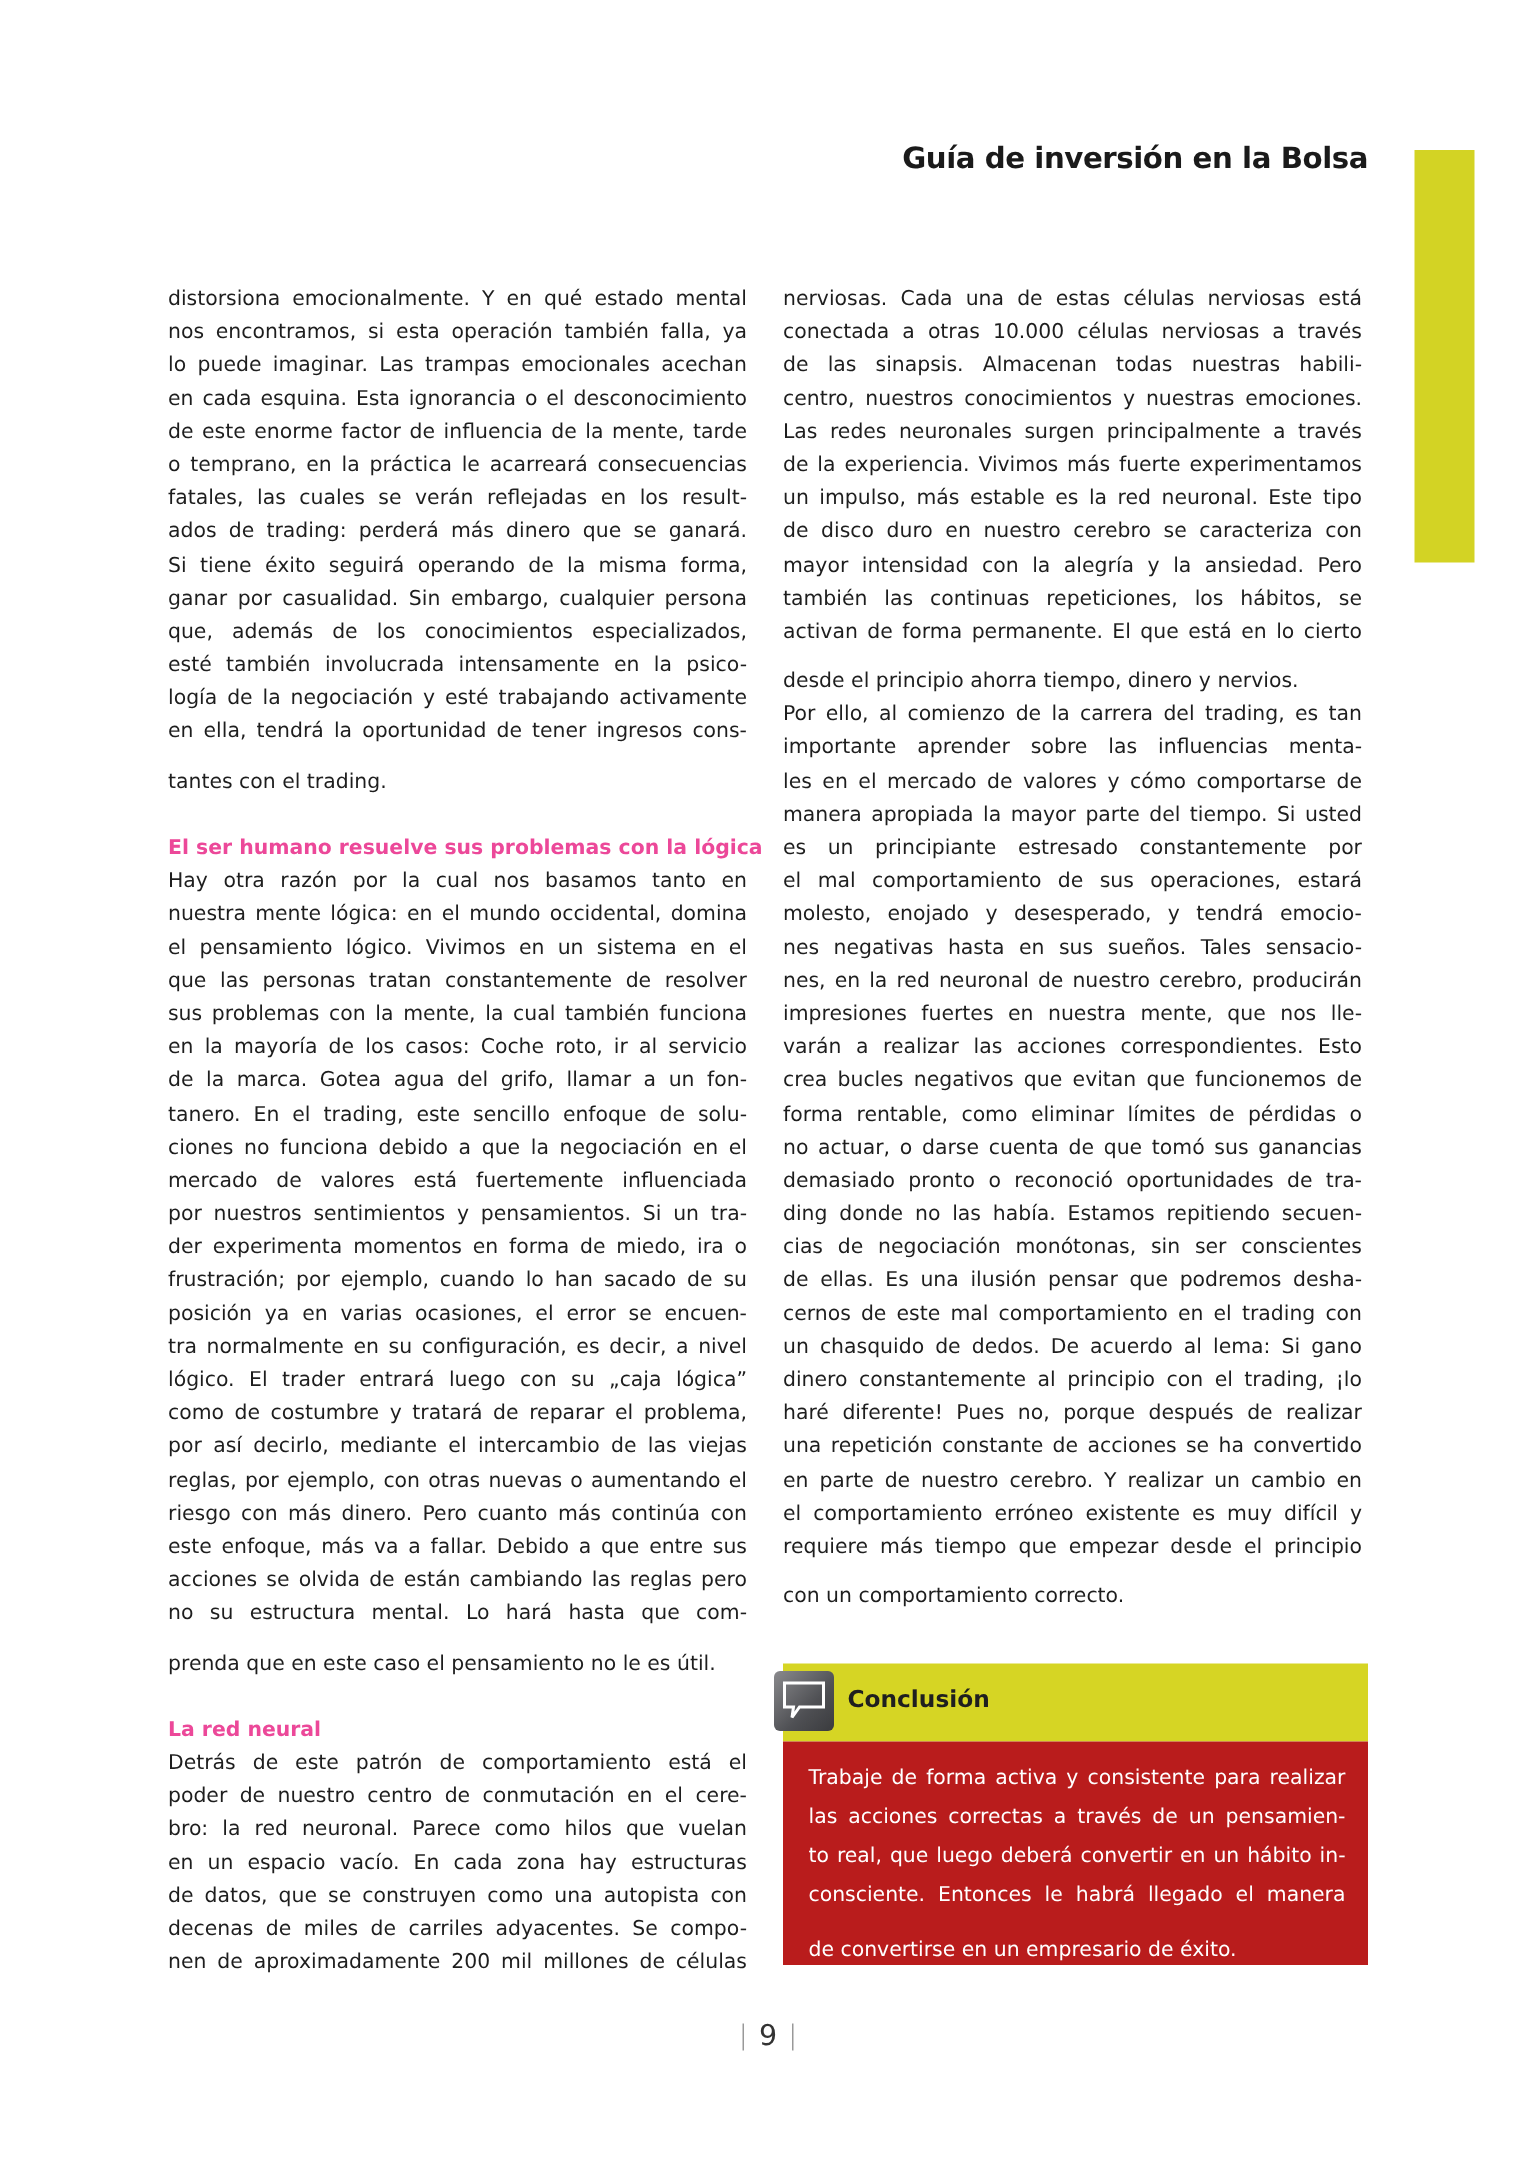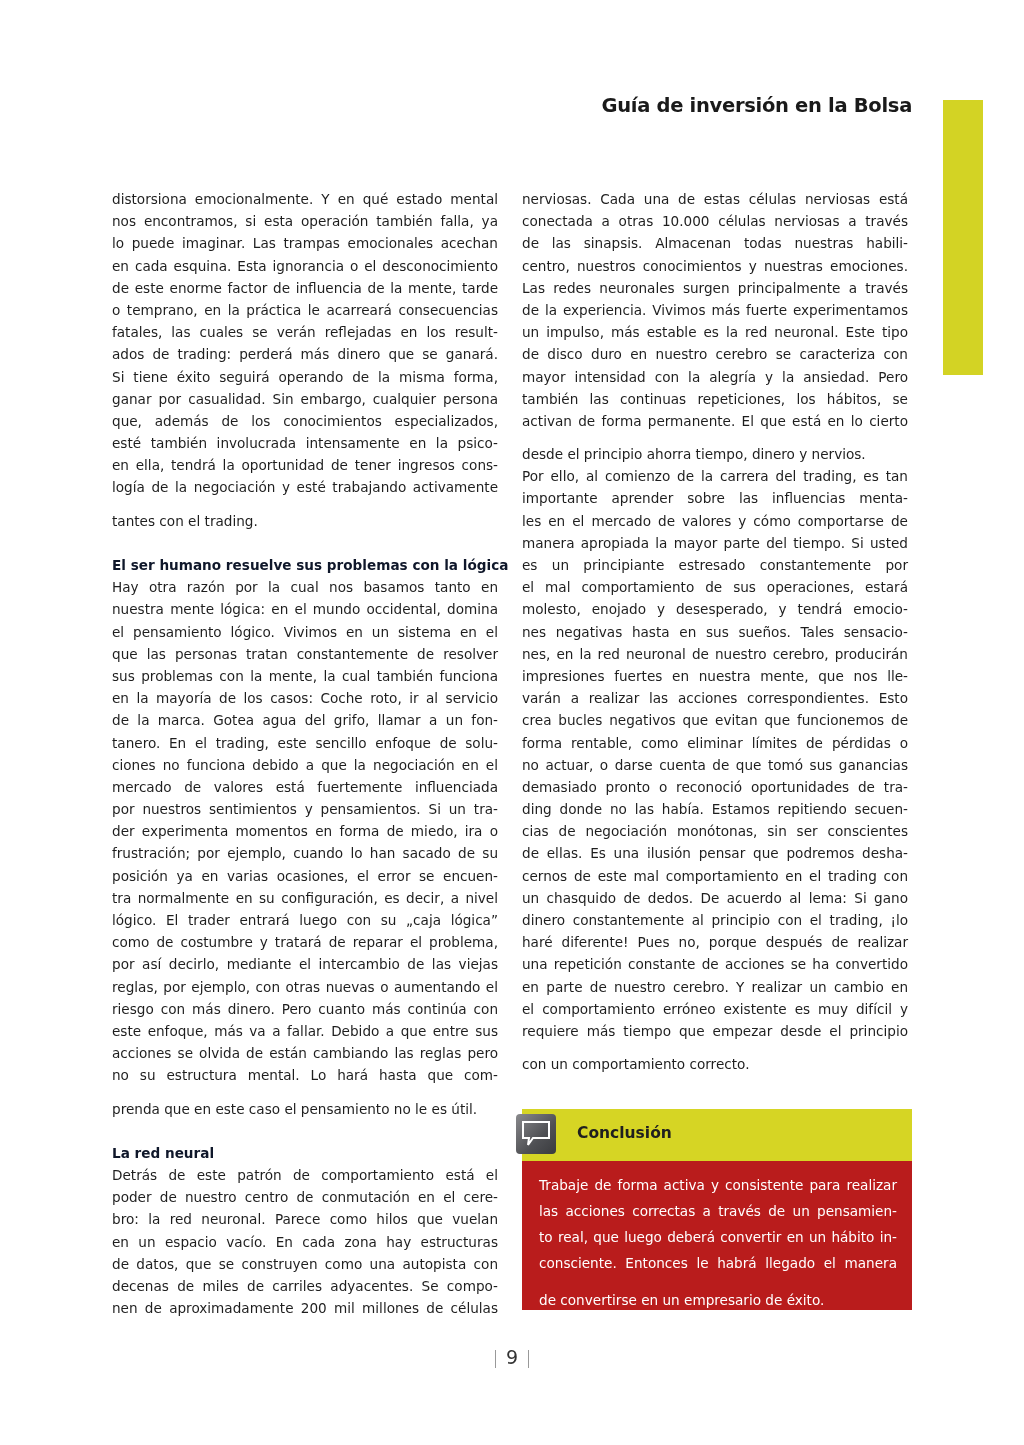--- a/index.html
+++ b/index.html
@@ -6,25 +6,25 @@
   body { width: 1024px; height: 1445px; position: relative; overflow: hidden;
          font-family: "DejaVu Sans", sans-serif; color: #1e1e1e; }
   .header-title { position: absolute; left: 600px; top: 94px; width: 312px; text-align: right;
                   font-family: "DejaVu Sans", sans-serif; font-size: 19.5px; font-weight: bold; color: #1a1a1a; letter-spacing: -0.3px; }
   .side-bar { position: absolute; left: 943px; top: 100px; width: 40px; height: 275px; background: #d3d324; }
   .col { position: absolute; top: 188px; width: 386px; font-size: 13.6px; line-height: 22.2px; }
   .col-left { left: 112px; }
   .col-right { left: 522px; }
   .line { display: block; white-space: nowrap; text-align: justify; text-align-last: justify; height: 22.2px; overflow: visible; }
   .line.last { text-align-last: left; margin-top: 11px; }
-  .heading { color: #0f172a; font-weight: bold; display: block; white-space: nowrap; height: 22.2px; font-size: 13.6px; }
+  .heading { color: #ec4899; font-weight: bold; display: block; white-space: nowrap; height: 22.2px; font-size: 13.6px; }
   .spacer { display: block; height: 22.2px; }
   .box { position: absolute; left: 522px; top: 1109px; width: 390px; height: 201px; }
   .box-head { position: absolute; left: 0; top: 0; width: 390px; height: 52px; background: #d6d524; }
-  .box-title { position: absolute; left: 43px; top: 15px; font-size: 15.5px; font-weight: bold; color: #1f1f1f; margin-left: 12px; }
+  .box-title { position: absolute; left: 43px; top: 15px; font-size: 15.5px; font-weight: bold; color: #1f1f1f; }
   .box-body { position: absolute; left: 0; top: 52px; width: 390px; height: 149px; background: #b91c1c; }
   .box-text { position: absolute; left: 17px; top: 11px; width: 358px; font-size: 13.6px; line-height: 26px; color: #ffffff; }
   .box-text .line { height: 26px; }
   .chat-icon { position: absolute; left: -6px; top: 5px; width: 40px; height: 40px; border-radius: 4px;
                background: linear-gradient(135deg, #8a8a8d 0%, #4f5054 60%, #3a3b3e 100%); }
   .chat-icon svg { position: absolute; left: 5px; top: 6px; }
   .page-num { position: absolute; left: 480px; top: 1346px; width: 64px; text-align: center; font-size: 19px; color: #333; }
   .page-num .bar { display: inline-block; width: 1px; height: 18px; background: #999; vertical-align: middle; margin: 0 10px; }
 </style>
 </head>
@@ -40,22 +40,22 @@
     <span class="line">lo puede imaginar. Las trampas emocionales acechan</span>
     <span class="line">en cada esquina. Esta ignorancia o el desconocimiento</span>
     <span class="line">de este enorme factor de influencia de la mente, tarde</span>
     <span class="line">o temprano, en la práctica le acarreará consecuencias</span>
     <span class="line">fatales, las cuales se verán reflejadas en los result-</span>
     <span class="line">ados de trading: perderá más dinero que se ganará.</span>
     <span class="line">Si tiene éxito seguirá operando de la misma forma,</span>
     <span class="line">ganar por casualidad. Sin embargo, cualquier persona</span>
     <span class="line">que, además de los conocimientos especializados,</span>
     <span class="line">esté también involucrada intensamente en la psico-</span>
+    <span class="line">logía de la negociación y esté trabajando activamente</span>
     <span class="line">en ella, tendrá la oportunidad de tener ingresos cons-</span>
-    <span class="line">logía de la negociación y esté trabajando activamente</span>
     <span class="line last">tantes con el trading.</span>
   </div>
   <span class="spacer"></span>
   <span class="heading">El ser humano resuelve sus problemas con la lógica</span>
   <div>
     <span class="line">Hay otra razón por la cual nos basamos tanto en</span>
     <span class="line">nuestra mente lógica: en el mundo occidental, domina</span>
     <span class="line">el pensamiento lógico. Vivimos en un sistema en el</span>
     <span class="line">que las personas tratan constantemente de resolver</span>
     <span class="line">sus problemas con la mente, la cual también funciona</span>

